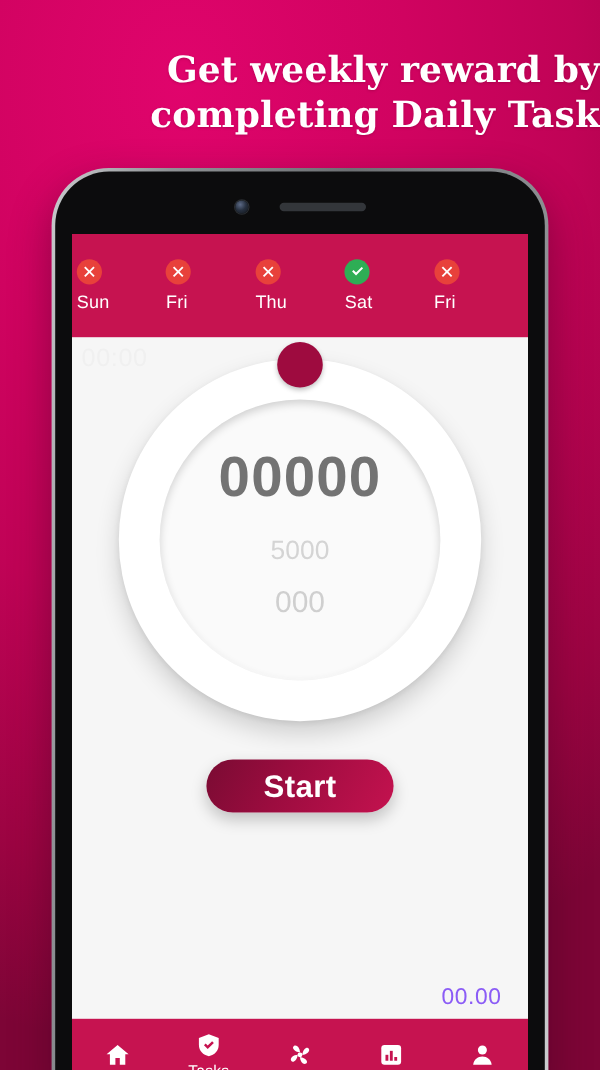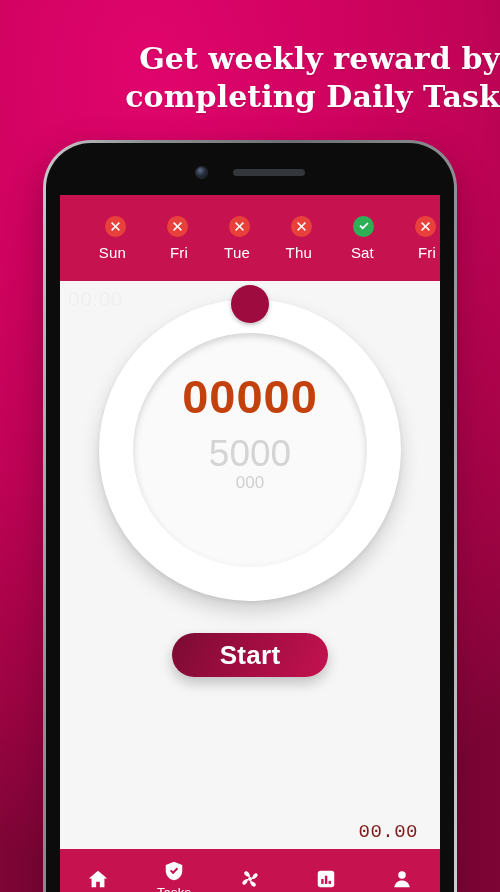--- a/index.html
+++ b/index.html
@@ -102,21 +102,21 @@
     background: #c61350;
     display: flex;
     align-items: center;
     padding: 0 4px;
     box-sizing: border-box;
   }
   .day-cell {
     flex: 1;
     display: flex;
     flex-direction: column;
-    align-items: flex-end;
+    align-items: flex-start;
     gap: 7px;
   }
   .day-badge {
     width: 21px;
     height: 21px;
     border-radius: 50%;
     display: flex;
     align-items: center;
     justify-content: center;
     color: #ffffff;
@@ -142,23 +142,22 @@
     top: 6px;
     font-size: 21px;
     color: #f0f0f0;
     letter-spacing: 0.5px;
   }
   .clock-label-br {
     position: absolute;
     right: 22px;
     bottom: 68px;
     font-size: 19px;
-    color: #7f1d1d;
+    color: #8b5cf6;
     letter-spacing: 0.5px;
-    font-family: Liberation Mono, monospace;
   }
 
   .dial-wrap {
     position: absolute;
     left: 50%;
     top: 18px;
     transform: translateX(-50%);
     width: 302px;
     height: 302px;
   }
@@ -192,33 +191,33 @@
     transform: translateX(-50%);
     width: 38px;
     height: 38px;
     border-radius: 50%;
     background: #9e0b3f;
     box-shadow: 0 2px 4px rgba(0,0,0,0.25);
   }
   .dial-main-value {
     font-size: 47px;
     font-weight: 700;
-    color: #c2410c;
+    color: #737373;
     letter-spacing: 1px;
     line-height: 1;
   }
   .dial-sub-value {
-    margin-top: 15px;
-    font-size: 37px;
+    margin-top: 28px;
+    font-size: 22px;
     color: #d4d4d4;
     line-height: 1;
   }
   .dial-sub-value2 {
-    margin-top: 2px;
-    font-size: 17px;
+    margin-top: 20px;
+    font-size: 25px;
     color: #cfcfcf;
     line-height: 1;
   }
 
   .start-button {
     position: absolute;
     left: 50%;
     top: 352px;
     transform: translateX(-50%);
     width: 156px;
@@ -296,28 +295,20 @@
 
           <div class="day-cell">
             <span class="day-badge missed">
               <svg width="11" height="11" viewBox="0 0 12 12">
                   <path d="M2.4 1.2 L6 4.8 L9.6 1.2 L10.8 2.4 L7.2 6 L10.8 9.6 L9.6 10.8 L6 7.2 L2.4 10.8 L1.2 9.6 L4.8 6 L1.2 2.4 Z" fill="#ffffff"></path>
                 </svg>
             </span>
             <span class="day-label">Fri</span>
           </div>
 
-          <div class="day-cell">
-            <span class="day-badge missed">
-              <svg width="11" height="11" viewBox="0 0 12 12">
-                  <path d="M2.4 1.2 L6 4.8 L9.6 1.2 L10.8 2.4 L7.2 6 L10.8 9.6 L9.6 10.8 L6 7.2 L2.4 10.8 L1.2 9.6 L4.8 6 L1.2 2.4 Z" fill="#ffffff"></path>
-                </svg>
-            </span>
-            <span class="day-label">Tue</span>
-          </div>
 
 
           <div class="day-cell">
             <span class="day-badge missed">
               <svg width="11" height="11" viewBox="0 0 12 12">
                   <path d="M2.4 1.2 L6 4.8 L9.6 1.2 L10.8 2.4 L7.2 6 L10.8 9.6 L9.6 10.8 L6 7.2 L2.4 10.8 L1.2 9.6 L4.8 6 L1.2 2.4 Z" fill="#ffffff"></path>
                 </svg>
             </span>
             <span class="day-label">Thu</span>
           </div>

